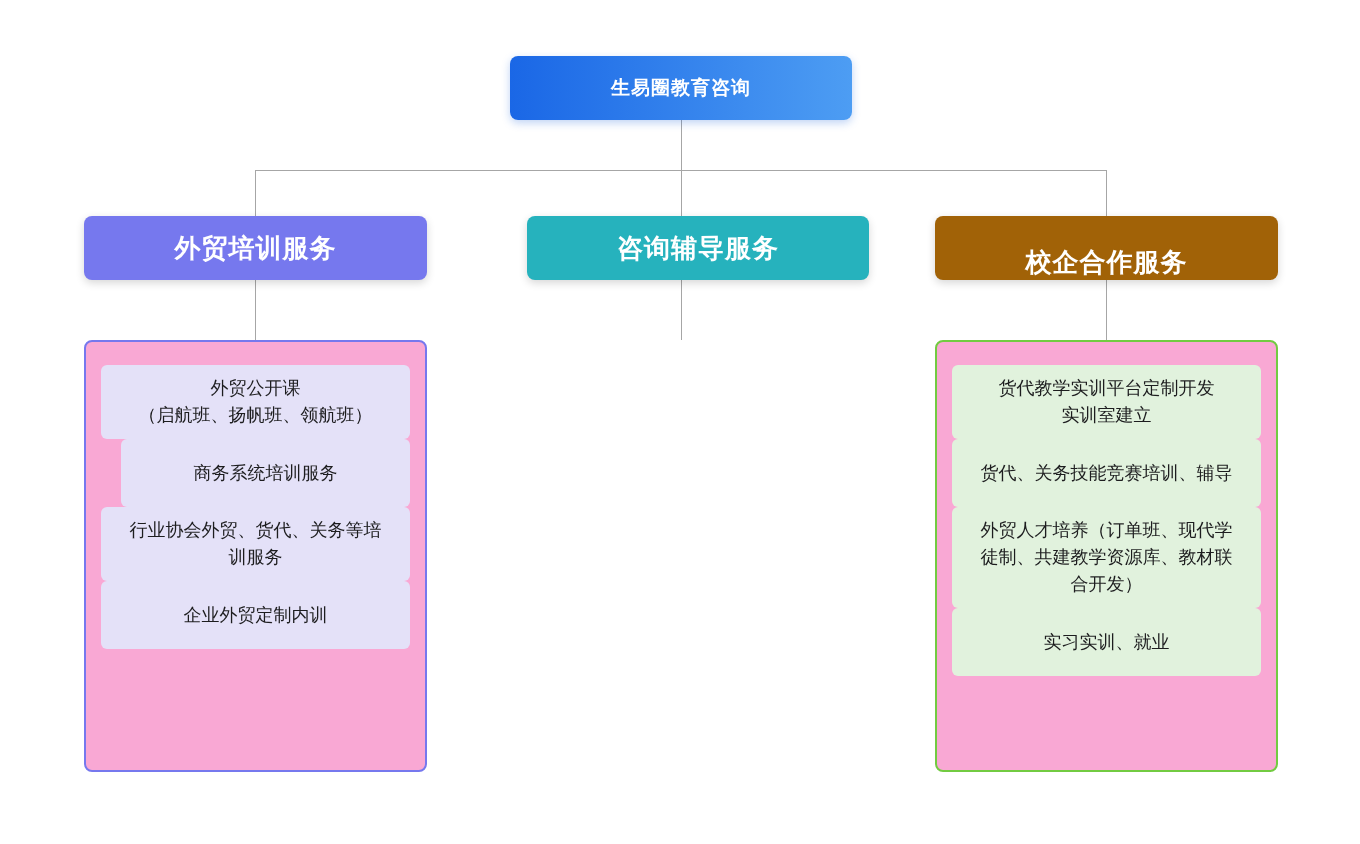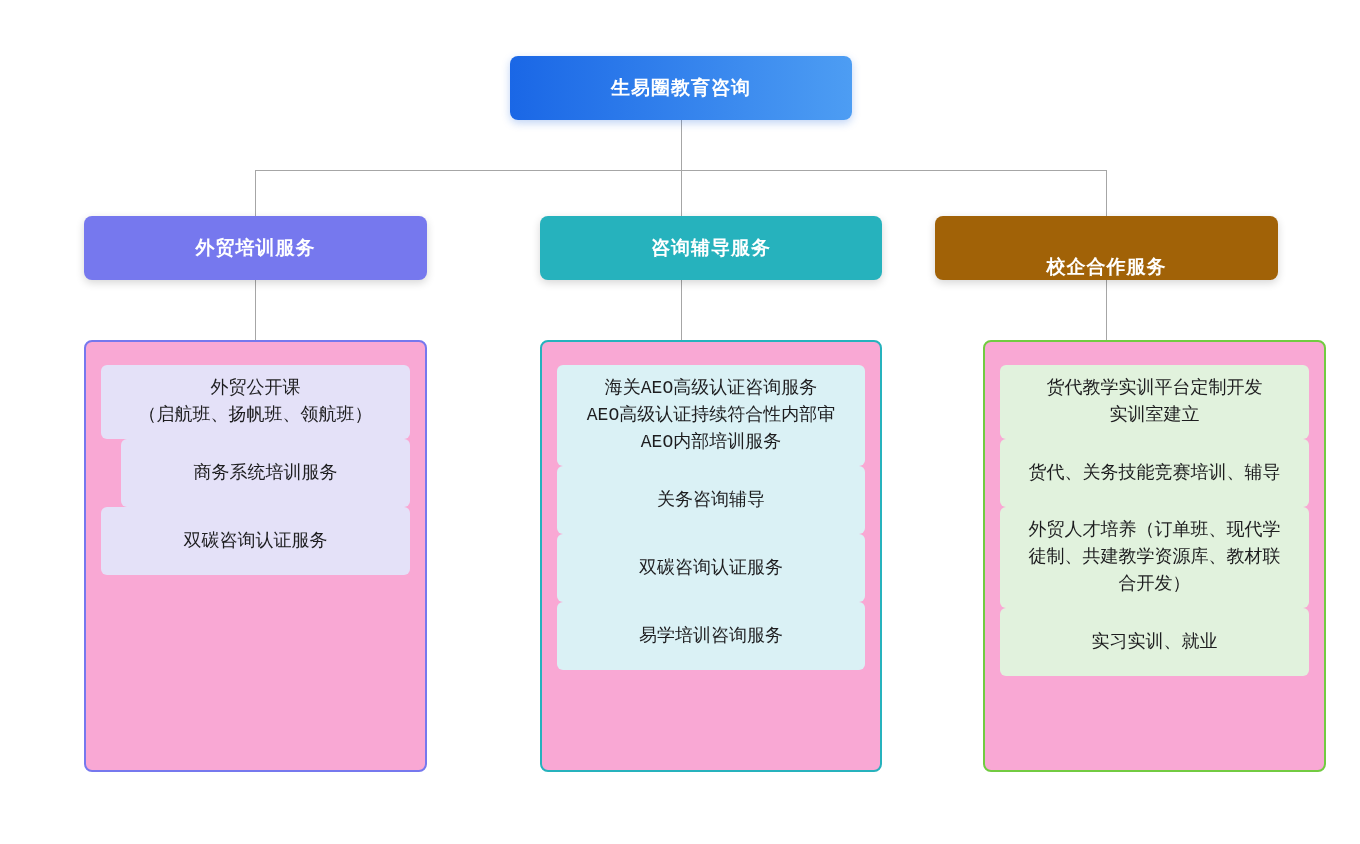--- a/index.html
+++ b/index.html
@@ -1,21 +1,21 @@
 <!DOCTYPE html>
 <html><head>
 <meta charset="utf-8">
 <style>
   * { margin: 0; padding: 0; box-sizing: border-box; }
   html, body { width: 1360px; height: 844px; background: #ffffff; }
   body {
     font-family: "Liberation Sans", "DejaVu Sans", sans-serif;
     overflow: hidden;
   }
-  .stage { position: relative; width: 1360px; height: 673px; font-family: Liberation Mono, monospace; }
+  .stage { position: relative; width: 1360px; height: 673px; }
 
   .line { position: absolute; background: #a6a6a6; }
   .line.v { width: 1px; }
   .line.h { height: 1px; }
 
   .node {
     position: absolute;
     display: flex;
     align-items: center;
     justify-content: center;
@@ -30,21 +30,21 @@
     font-size: 19px;
     letter-spacing: 1px;
     box-shadow: 0 3px 8px rgba(24, 98, 220, 0.28);
   }
 
   .branch-header {
     top: 216px; height: 64px;
     border-radius: 8px;
     color: #ffffff;
     font-weight: bold;
-    font-size: 19px;
+    font-size: 26px;
     letter-spacing: 1px;
     box-shadow: 0 3px 8px rgba(0, 0, 0, 0.16);
   }
 
   .branch-container {
     position: absolute;
     top: 340px; height: 432px;
     background: #f9a8d4;
     border: 2px solid #cccccc;
     border-radius: 8px;
@@ -62,21 +62,21 @@
     justify-content: center;
     text-align: center;
     padding: 10px 26px;
     font-size: 18px;
     line-height: 1.5;
     color: #1d1d1f;
     white-space: pre-line;
   }
 
   .col-0 { left: 84px;  width: 343px; }
-  .col-1 { left: 540px; width: 342px; }
+  .col-1 { left: 527px; width: 342px; }
   .col-2 { left: 935px; width: 343px; }
 </style>
 </head>
 <body>
 
 <div class="stage">
 
   <div class="line v" style="left: 681px; top: 120px; height: 50px; background: rgb(166, 166, 166);"></div>
   <div class="line h" style="left: 255px; top: 170px; width: 852px; background: rgb(166, 166, 166);"></div>
   <div class="line v" style="left: 255px; top: 170px; height: 46px; background: rgb(166, 166, 166);"></div>
@@ -90,39 +90,32 @@
     <span>生易圈教育咨询</span>
   </div>
 
   <div class="node branch-header col-0" style="background: rgb(118, 120, 238);">
     <span>外贸培训服务</span>
   </div>
   <div class="branch-container col-0" style="border-color: rgb(118, 120, 238);">
     <div class="service-item" style="background: rgb(228, 225, 248);">外贸公开课
 （启航班、扬帆班、领航班）</div>
     <div class="service-item" style="background: rgb(228, 225, 248); margin-left: 20px;">商务系统培训服务</div>
-    <div class="service-item" style="background: rgb(228, 225, 248);">双碳咨询认证服务</div>
+    <div class="service-item" style="background: rgb(228, 225, 248);">行业协会外贸、货代、关务等培训服务</div>
+    <div class="service-item" style="background: rgb(228, 225, 248);">企业外贸定制内训</div>
   </div>
 
   <div class="node branch-header col-1" style="background: rgb(38, 178, 189);">
     <span>咨询辅导服务</span>
   </div>
-  <div class="branch-container col-1" style="border-color: rgb(38, 178, 189);">
-    <div class="service-item" style="background: rgb(218, 241, 245);">海关AEO高级认证咨询服务
-AEO高级认证持续符合性内部审
-AEO内部培训服务</div>
-    <div class="service-item" style="background: rgb(218, 241, 245);">关务咨询辅导</div>
-    <div class="service-item" style="background: rgb(218, 241, 245);">双碳咨询认证服务</div>
-    <div class="service-item" style="background: rgb(218, 241, 245);">易学培训咨询服务</div>
-  </div>
 
   <div class="node branch-header col-2" style="background: #a16207; align-items: flex-end;">
     <span>校企合作服务</span>
   </div>
-  <div class="branch-container col-2" style="border-color: rgb(114, 203, 65); margin-left: 48px;">
+  <div class="branch-container col-2" style="border-color: rgb(114, 203, 65);">
     <div class="service-item" style="background: rgb(225, 242, 221);">货代教学实训平台定制开发
 实训室建立</div>
     <div class="service-item" style="background: rgb(225, 242, 221);">货代、关务技能竞赛培训、辅导</div>
     <div class="service-item" style="background: rgb(225, 242, 221);">外贸人才培养（订单班、现代学徒制、共建教学资源库、教材联合开发）</div>
     <div class="service-item" style="background: rgb(225, 242, 221);">实习实训、就业</div>
   </div>
 
 </div>
 
 </body></html>

